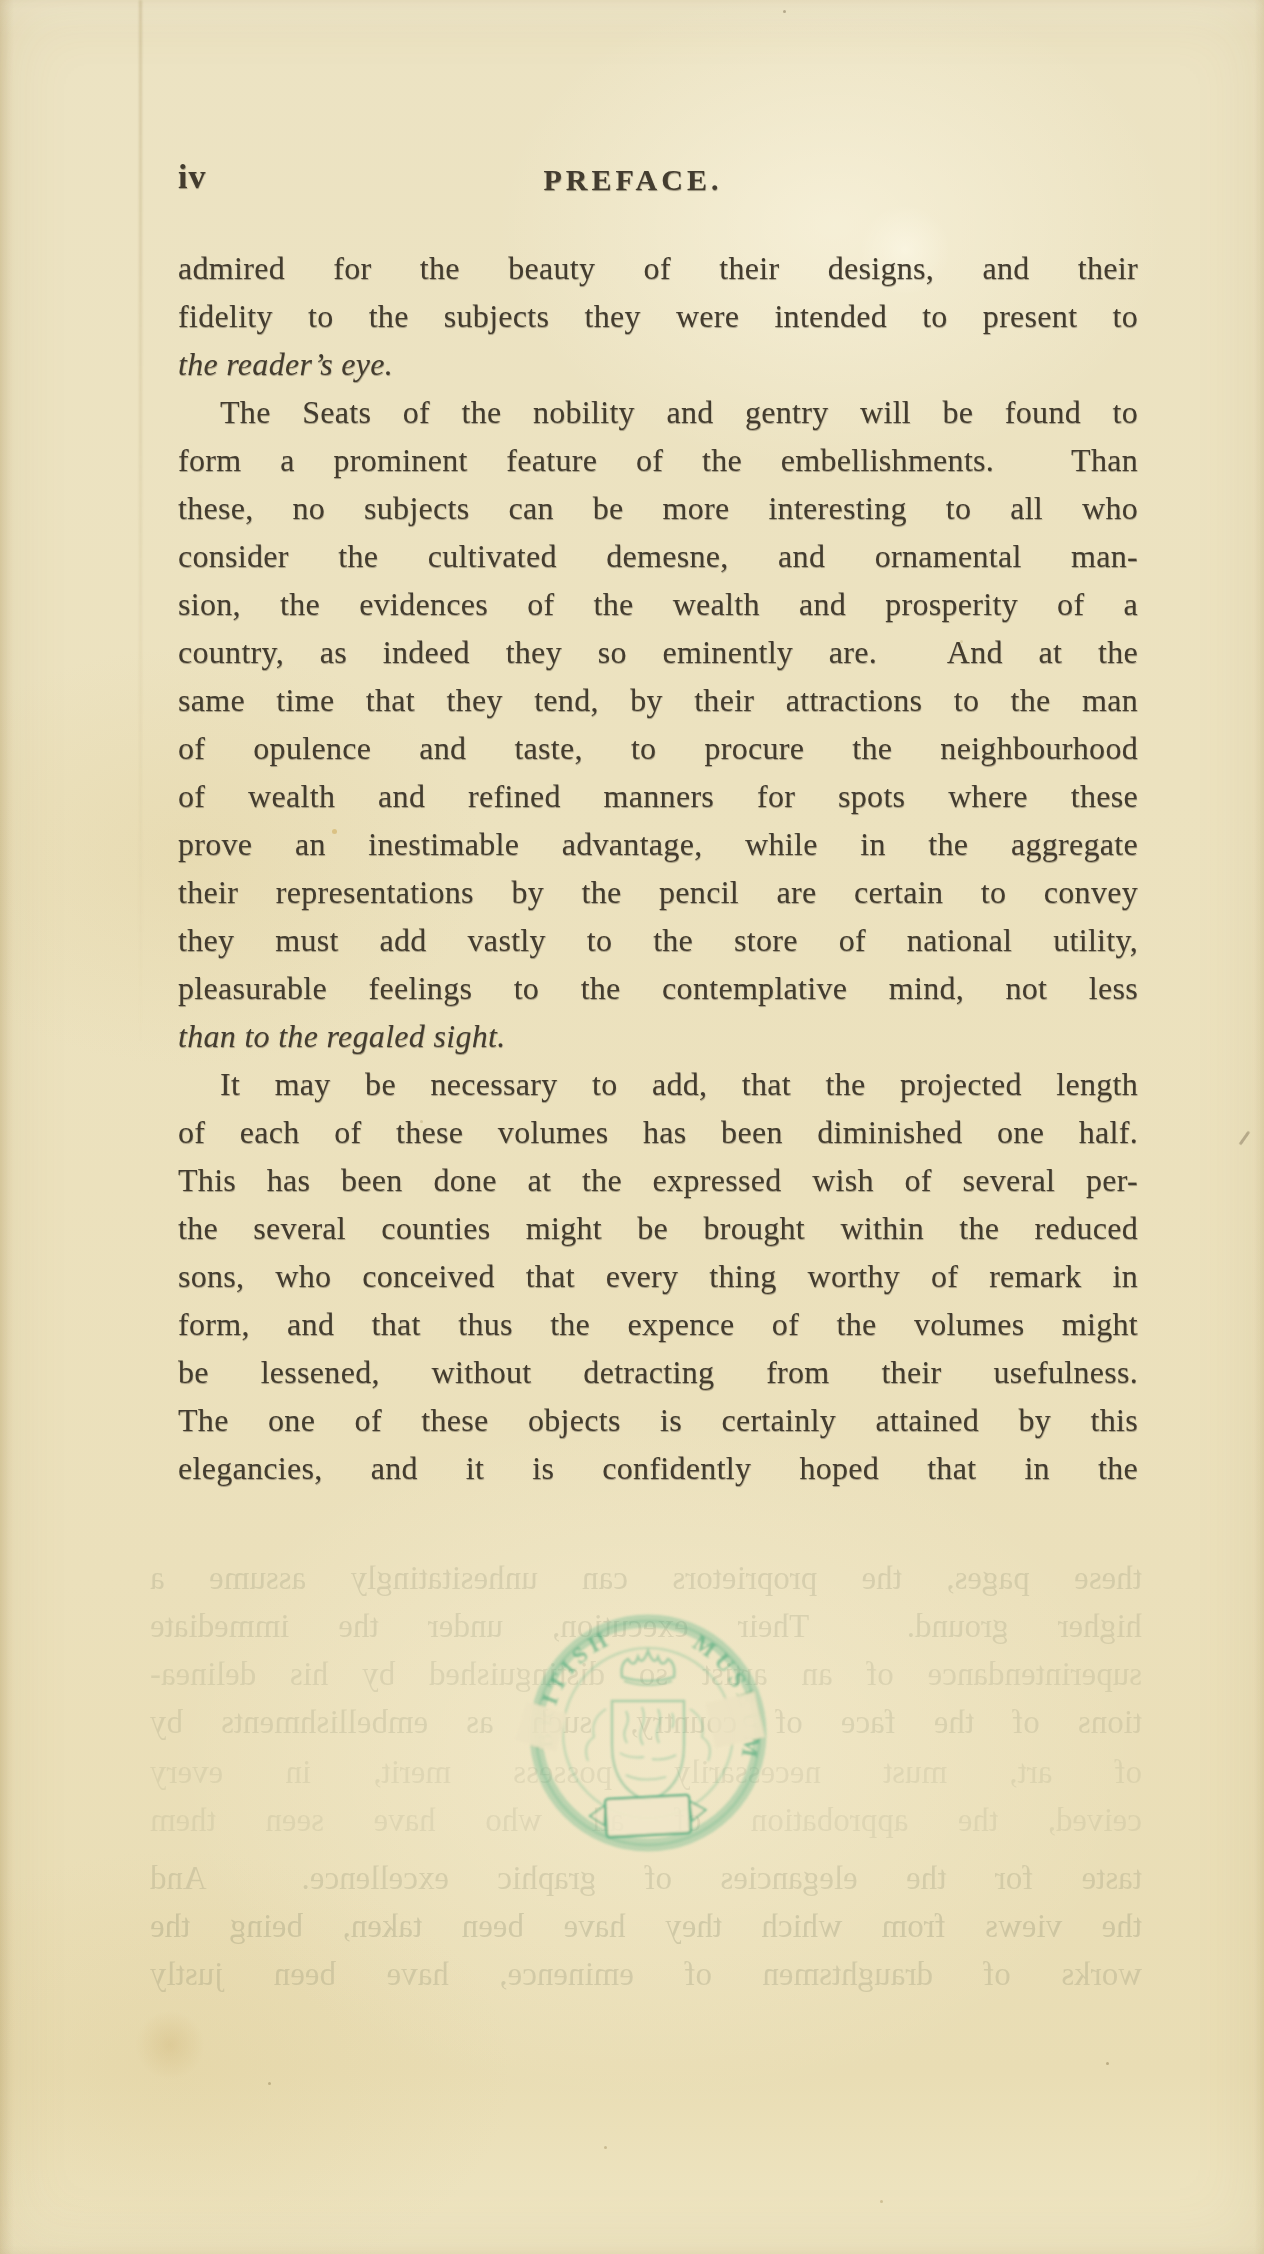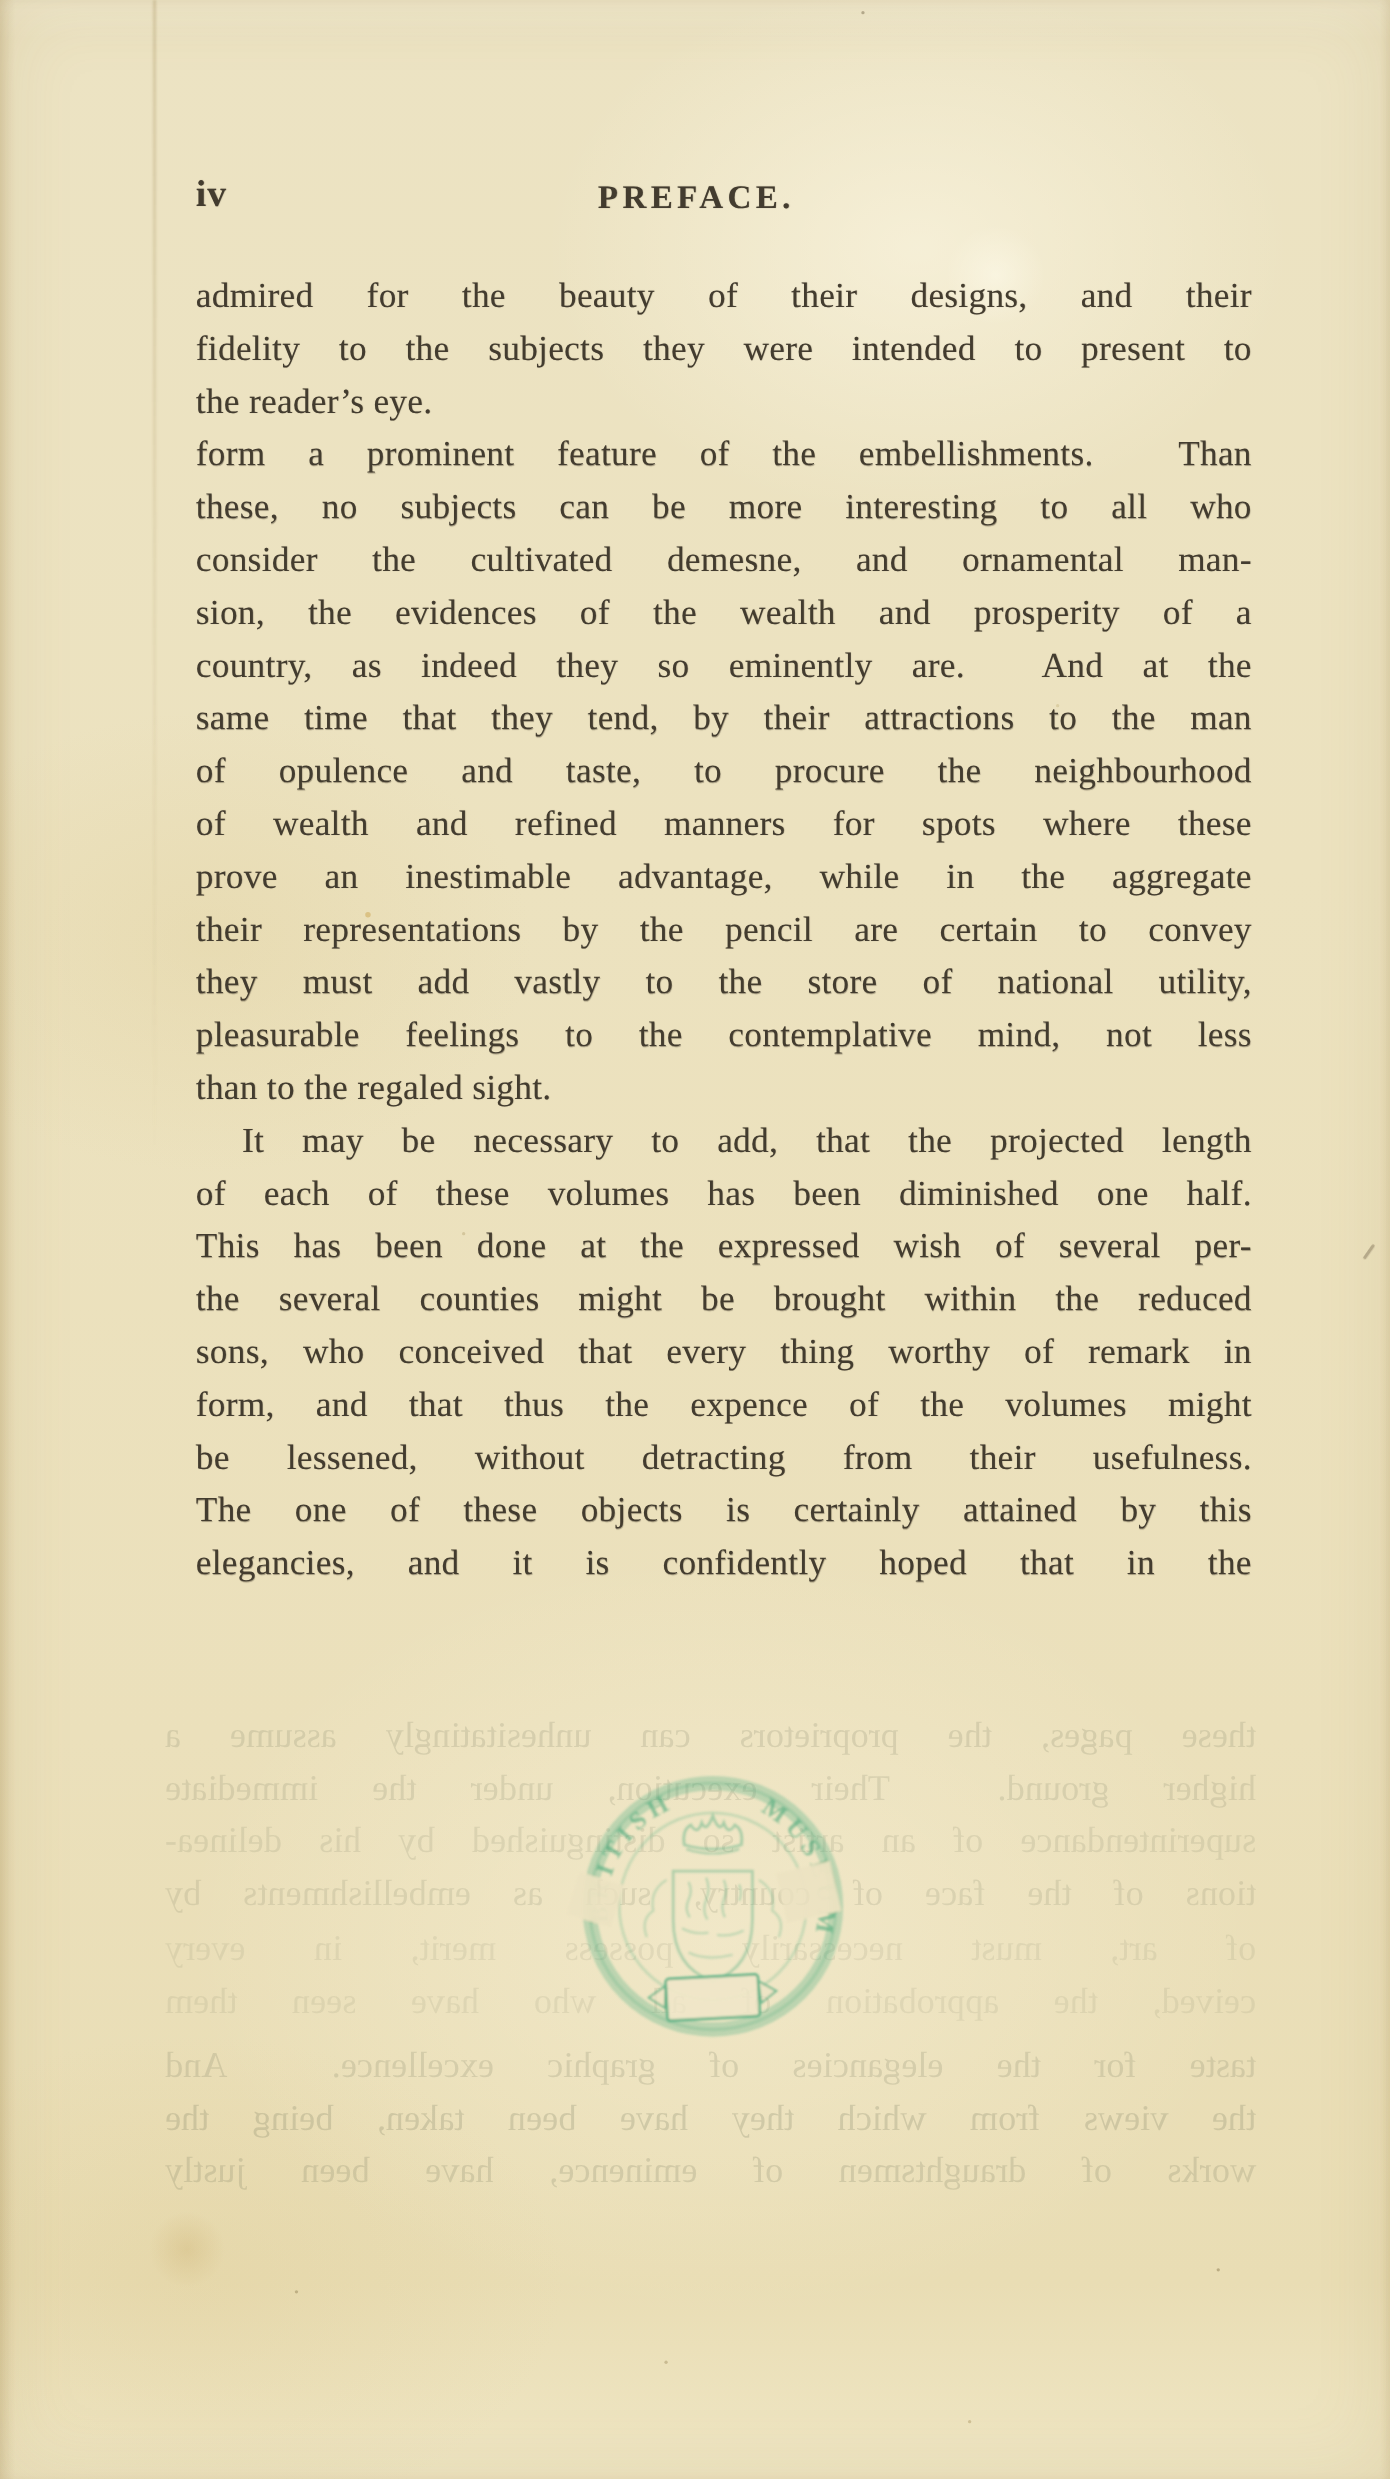--- a/index.html
+++ b/index.html
@@ -25,21 +25,21 @@
     filter:blur(1px);}
   .running-head{position:absolute;left:0;top:0;width:100%;}
   .pgnum{position:absolute;left:178px;top:158px;font-size:34px;font-weight:bold;
     letter-spacing:1px;text-shadow:0.4px 0.5px 0.8px rgba(64,56,40,0.45);font-family:Liberation Serif, serif;}
   .htitle{position:absolute;left:178px;top:163px;width:910px;text-align:center;
     font-size:30px;font-weight:bold;letter-spacing:4px;
     text-shadow:0.4px 0.5px 0.9px rgba(64,56,40,0.5);}
   .body-text{position:absolute;left:178px;top:244px;width:960px;font-size:32px;line-height:48px;}
   .line{height:48px;text-align:justify;text-align-last:justify;white-space:pre-wrap;
     letter-spacing:0.3px;text-shadow:0.4px 0.5px 0.7px rgba(64,56,40,0.42);}
-  .line.pend{text-align-last:left;}
+  .line.pend{text-align-last:left;font-style:italic;}
   .line.indent{text-indent:42px;}
   .ghost{position:absolute;left:150px;width:992px;height:48px;font-size:33px;line-height:48px;
     transform:scaleX(-1);text-align:justify;text-align-last:justify;white-space:pre-wrap;
     color:#62684f;filter:blur(0.7px);pointer-events:none;}
   .stamp{position:absolute;left:506px;top:1593px;width:280px;height:280px;opacity:0.82;}
   .specks{position:absolute;left:0;top:0;width:3px;height:3px;border-radius:50%;pointer-events:none;
     box-shadow:
       783px 10px 0 0 rgba(110,98,70,0.45),
       333px 830px 0 1px rgba(205,170,90,0.55),
       268px 2082px 0 0 rgba(130,112,70,0.40),
@@ -60,20 +60,21 @@
 
   <div class="running-head">
     <span class="pgnum">iv</span>
     <span class="htitle">PREFACE.</span>
   </div>
 
   <div id="body-text" class="body-text">
       <div class="line">admired for the beauty of their designs, and their</div>
       <div class="line">fidelity to the subjects they were intended to present to</div>
       <div class="line pend">the reader’s eye.</div>
+      <div class="line indent">The Seats of the nobility and gentry will be found to</div>
       <div class="line">form a prominent feature of the embellishments.  Than</div>
       <div class="line">these, no subjects can be more interesting to all who</div>
       <div class="line">consider the cultivated demesne, and ornamental man-</div>
       <div class="line">sion, the evidences of the wealth and prosperity of a</div>
       <div class="line">country, as indeed they so eminently are.  And at the</div>
       <div class="line">same time that they tend, by their attractions to the man</div>
       <div class="line">of opulence and taste, to procure the neighbourhood</div>
       <div class="line">of wealth and refined manners for spots where these</div>
       <div class="line">prove an inestimable advantage, while in the aggregate</div>
       <div class="line">their representations by the pencil are certain to convey</div>

